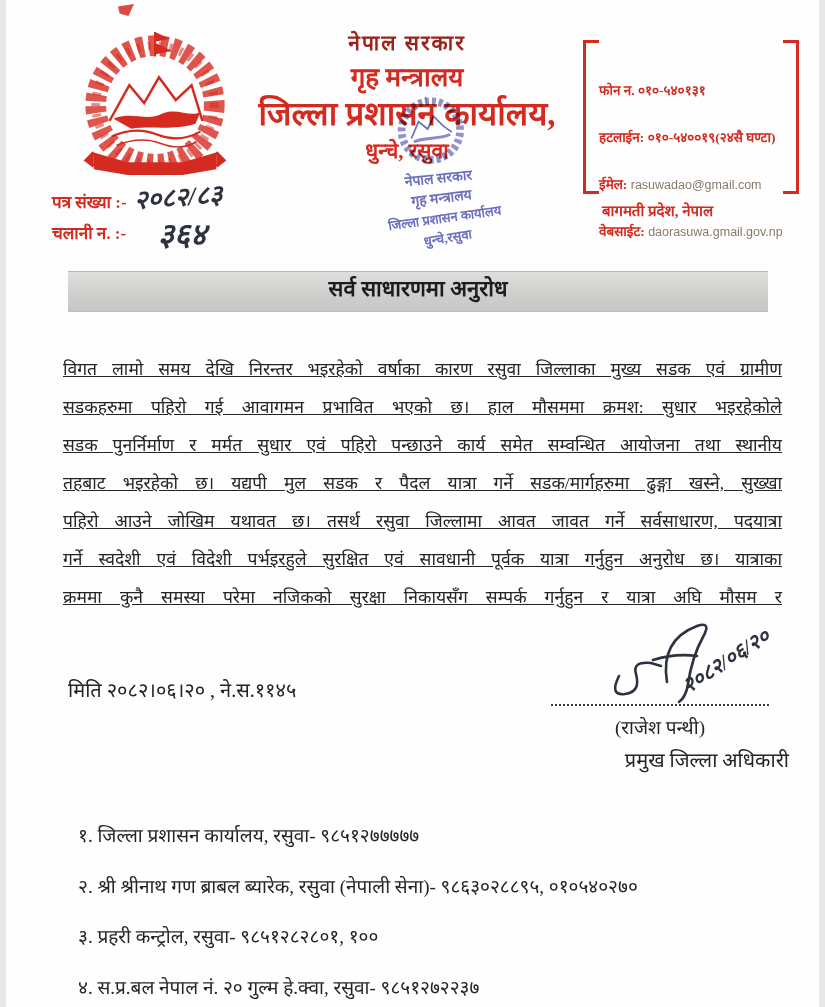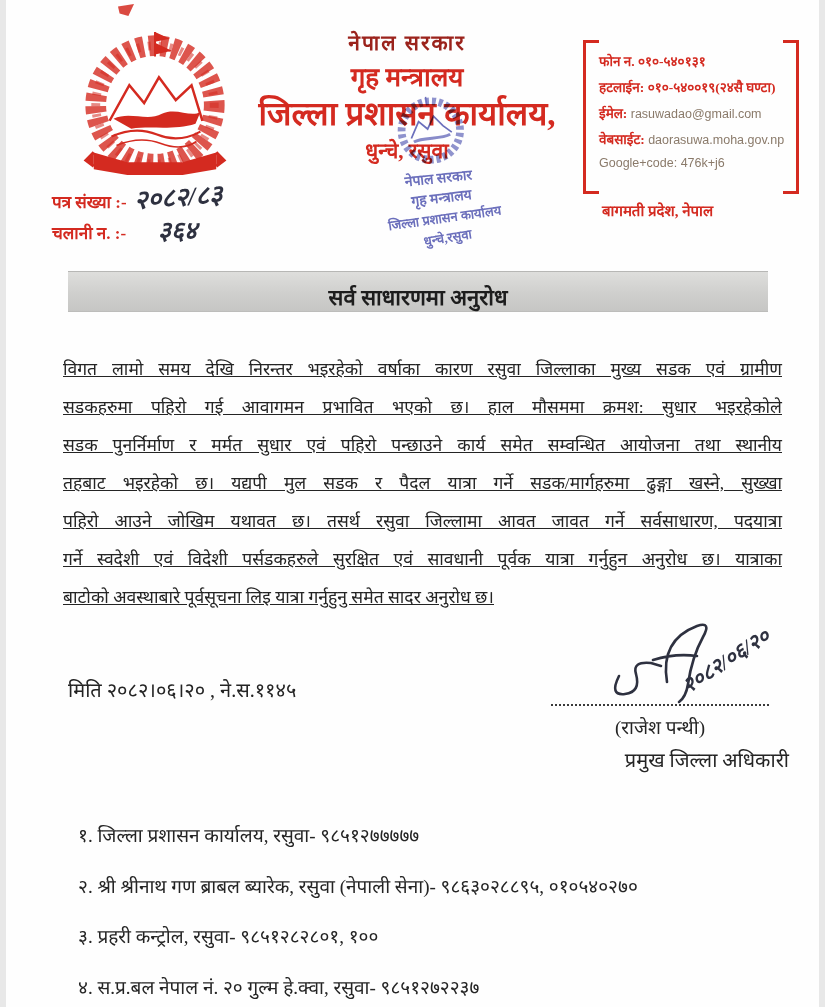--- a/index.html
+++ b/index.html
@@ -35,37 +35,37 @@
   .stamp .s3{font-size:13px;font-weight:bold;transform:rotate(1deg);margin-top:2px;}
   .stamp .s4{font-size:13px;font-weight:bold;margin-top:2px;}
   
   .contact-box{position:absolute;left:577px;top:40px;width:216px;height:154px;
     padding:12px 10px 6px 16px;color:var(--letterhead-red);}
   .contact-box .bracket{position:absolute;top:0;bottom:0;width:16px;}
   .contact-box .bracket.l{left:0;border-left:3px solid var(--letterhead-red);
     border-top:3px solid var(--letterhead-red);border-bottom:3px solid var(--letterhead-red);}
   .contact-box .bracket.r{right:0;border-right:3px solid var(--letterhead-red);
     border-top:3px solid var(--letterhead-red);border-bottom:3px solid var(--letterhead-red);}
-  .cb-line{font-size:13.5px;font-weight:bold;margin-bottom:8px;white-space:nowrap;}
+  .cb-line{font-size:13.5px;font-weight:bold;margin-bottom:8px;white-space:nowrap;margin-top:29px;}
   .cb-line .val{font-weight:bold;}
   .cb-line .gray{color:var(--muted-brown);font-weight:normal;font-family:"Liberation Sans",sans-serif;font-size:12.5px;}
   .province-line{position:absolute;left:596px;top:200px;font-size:15px;font-weight:bold;
     color:var(--letterhead-red);}
   
   .ref-label{position:absolute;left:46px;top:190px;font-size:17px;font-weight:bold;color:var(--letterhead-red);}
   .ref-value{position:absolute;left:128px;top:178px;font-size:26px;font-style:italic;
     color:var(--handwriting);transform:rotate(-4deg);font-weight:bold;}
   .dispatch-label{position:absolute;left:46px;top:221px;font-size:17px;font-weight:bold;color:var(--letterhead-red);}
-  .dispatch-value{position:absolute;left:152px;top:212px;font-size:25px;font-style:italic;
+  .dispatch-value{position:absolute;left:152px;top:212px;font-size:31px;font-style:italic;
     color:var(--handwriting);font-weight:bold;}
   
   .subject-band{position:absolute;left:62px;top:271px;width:700px;height:41px;
     background:linear-gradient(180deg,#dededc 0%,#cfcfcd 55%,#c6c6c4 100%);
     border-top:1px solid #b7b7b5;border-bottom:1px solid #bdbdbb;
-    display:flex;align-items:flex-end;justify-content:center;}
+    display:flex;align-items:flex-start;justify-content:center;}
   .subject-band span{font-size:22px;font-weight:bold;color:#1d1d1d;}
   
   .body-text{position:absolute;left:57px;top:350px;width:719px;}
   .body-line{font-size:17.5px;line-height:38px;color:var(--ink);
     text-align:justify;text-align-last:justify;white-space:nowrap;text-decoration:underline;}
   .body-line.last{text-align-last:left;white-space:normal;}
   
   .date-line{position:absolute;left:62px;top:676px;font-size:20px;color:var(--ink);}
   .signature-wrap{position:absolute;left:540px;top:618px;width:240px;}
   .sig-svg{position:absolute;left:55px;top:0;}
@@ -137,43 +137,43 @@
     <div class="cb-line">
       <span>हटलाईन:</span>
       <span class="val">०१०-५४००१९(२४सै घण्टा)</span>
     </div>
     <div class="cb-line">
       <span>ईमेल:</span>
       <span class="gray">rasuwadao@gmail.com</span>
     </div>
     <div class="cb-line">
       <span>वेबसाईट:</span>
-      <span class="gray">daorasuwa.moha.gov.np</span>
+      <span class="gray">daorasuwa.gmail.gov.np</span>
     </div>
     <div class="cb-line gray" style="font-weight:normal;color:var(--muted-brown);font-family:'Liberation Sans',sans-serif;font-size:12.5px;">Google+code: 476k+j6</div>
   </div>
   <div class="province-line">बागमती प्रदेश, नेपाल</div>
 
   <div class="ref-label">पत्र संख्या :-</div>
   <div class="ref-value">२०८२/८३</div>
   <div class="dispatch-label">चलानी न. :-</div>
   <div class="dispatch-value">३६४</div>
 
   <div class="subject-band">
     <span>सर्व साधारणमा अनुरोध</span>
   </div>
 
   <div class="body-text">
     <div class="body-line">विगत लामो समय देखि निरन्तर भइरहेको वर्षाका कारण रसुवा जिल्लाका मुख्य सडक एवं ग्रामीण</div>
     <div class="body-line">सडकहरुमा पहिरो गई आवागमन प्रभावित भएको छ। हाल मौसममा क्रमश: सुधार भइरहेकोले</div>
     <div class="body-line">सडक पुनर्निर्माण र मर्मत सुधार एवं पहिरो पन्छाउने कार्य समेत सम्वन्धित आयोजना तथा स्थानीय</div>
     <div class="body-line">तहबाट भइरहेको छ। यद्यपी मुल सडक र पैदल यात्रा गर्ने सडक/मार्गहरुमा ढुङ्गा खस्ने, सुख्खा</div>
     <div class="body-line">पहिरो आउने जोखिम यथावत छ। तसर्थ रसुवा जिल्लामा आवत जावत गर्ने सर्वसाधारण, पदयात्रा</div>
-    <div class="body-line">गर्ने स्वदेशी एवं विदेशी पर्सडकहरुले सुरक्षित एवं सावधानी पूर्वक यात्रा गर्नुहुन अनुरोध छ। यात्राका</div>
-    <div class="body-line last">बाटोको अवस्थाबारे पूर्वसूचना लिइ यात्रा गर्नुहुनु समेत सादर अनुरोध छ।</div>
+    <div class="body-line">गर्ने स्वदेशी एवं विदेशी पर्भइरहुले सुरक्षित एवं सावधानी पूर्वक यात्रा गर्नुहुन अनुरोध छ। यात्राका</div>
+    <div class="body-line">क्रममा कुनै समस्या परेमा नजिकको सुरक्षा निकायसँग सम्पर्क गर्नुहुन र यात्रा अघि मौसम र</div>
   </div>
 
   <div class="date-line">मिति २०८२।०६।२० , ने.स.११४५</div>
 
   <div class="signature-wrap">
     <svg class="sig-svg" width="150" height="92" viewBox="0 0 150 92">
       <path d="M18 58 q-10 20 6 18 q16 -2 11 -20 q-4 -13 15 -11 l10 3
                M66 64 q-7 -42 30 -56 q15 -5 6 11 q-11 20 -15 47 q-2 13 -9 18
                M52 42 q22 -7 44 -4" fill="none" stroke="#2e3140" stroke-width="2.6" stroke-linecap="round"></path>
     </svg>

